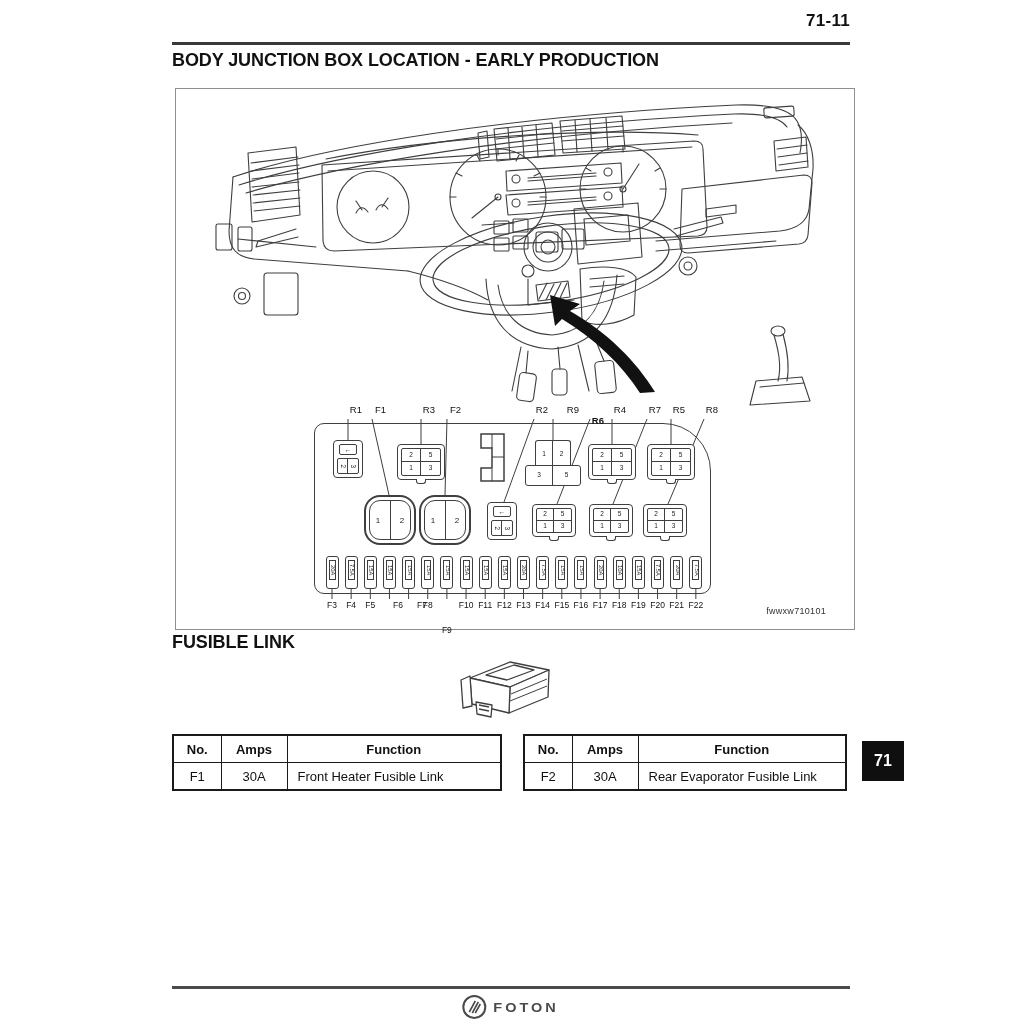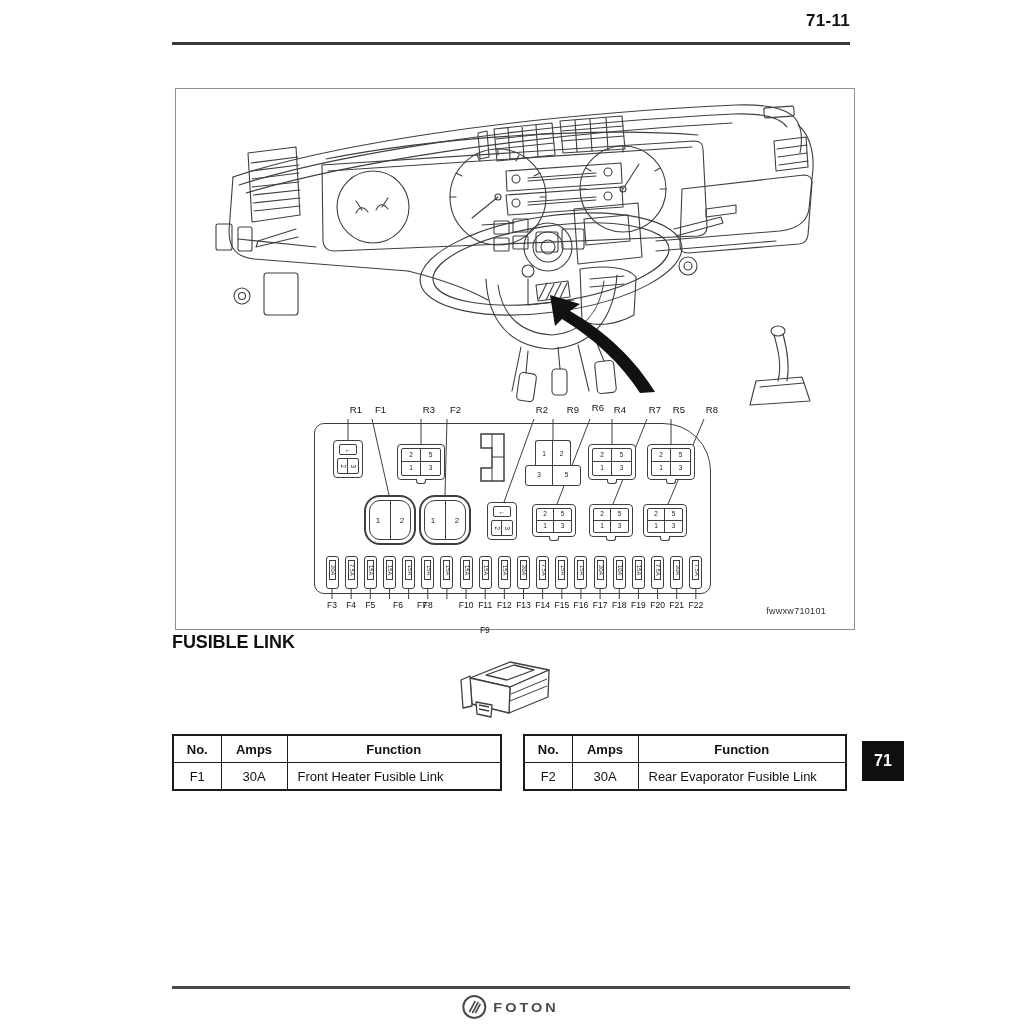--- a/index.html
+++ b/index.html
@@ -74,20 +74,21 @@
   .brand-word{font-size:14.5px;font-weight:800;letter-spacing:3px;color:#4a4a4a;transform:scaleY(.92);}
 </style>
 </head>
 <body>
 
 <div class="page">
 
   <div class="page-num">71-11</div>
   <div class="hdr-rule"></div>
 
+  <div class="h1">BODY JUNCTION BOX LOCATION - EARLY PRODUCTION</div>
 
   <div class="figure" id="figure">
     <svg class="art" id="fig-svg" width="678" height="540" viewBox="0 0 678 540">
       <g fill="none" stroke="#3f3f3f" stroke-width="1.1" stroke-linecap="round" stroke-linejoin="round">
 
         <path d="M 57 88 C 150 57 330 27 560 16 C 592 15 614 20 621 32 C 627 42 626 54 624 64"></path>
         <path d="M 63 96 C 158 66 335 36 558 25 C 586 24 604 28 611 38"></path>
         <path d="M 70 104 C 168 75 340 46 556 34"></path>
 
         <path d="M 57 88 L 53 142 C 53 160 61 168 78 170 L 232 182"></path>
@@ -273,21 +274,21 @@
         </g>
     </svg>
     <div class="fusebox-outline"></div>
     <div class="fig-caption">fwwxw710101</div>
   <div class="fb-label" style="left: 158px; top: 315px;">R1</div>
       <div class="fb-label" style="left: 182px; top: 315px;">F1</div>
       <div class="fb-label" style="left: 231px; top: 315px;">R3</div>
       <div class="fb-label" style="left: 257px; top: 315px;">F2</div>
       <div class="fb-label" style="left: 344px; top: 315px;">R2</div>
       <div class="fb-label" style="left: 363px; top: 315px; margin-left: 12px;">R9</div>
-      <div class="fb-label" style="left: 400px; top: 313px;">R6</div>
+      <div class="fb-label" style="left: 400px; top: 326px; font-weight: bold;">R6</div>
       <div class="fb-label" style="left: 422px; top: 315px;">R4</div>
       <div class="fb-label" style="left: 457px; top: 315px;">R7</div>
       <div class="fb-label" style="left: 481px; top: 315px;">R5</div>
       <div class="fb-label" style="left: 514px; top: 315px;">R8</div>
       <div class="relay" style="left: 221px; top: 355px; width: 48px; height: 36px;">
         <div class="relay-grid">
           <span class="pin">2</span>
           <span class="pin">5</span>
           <span class="pin">1</span>
           <span class="pin">3</span>
@@ -411,21 +412,21 @@
         <div class="fuse-slot">
           <span class="fuse-amps">15A</span>
         </div>
       </div>
       <div class="fuse-no" style="left: 238.75px; top: 511px;">F8</div>
       <div class="fuse" style="left: 264.4px; top: 467px;">
         <div class="fuse-slot">
           <span class="fuse-amps">15A</span>
         </div>
       </div>
-      <div class="fuse-no" style="left: 257.9px; top: 536px; margin-left: 38px;">F9</div>
+      <div class="fuse-no" style="left: 257.9px; top: 536px;">F9</div>
       <div class="fuse" style="left: 283.55px; top: 467px;">
         <div class="fuse-slot">
           <span class="fuse-amps">15A</span>
         </div>
       </div>
       <div class="fuse-no" style="left: 277.05px; top: 511px;">F10</div>
       <div class="fuse" style="left: 302.7px; top: 467px;">
         <div class="fuse-slot">
           <span class="fuse-amps">15A</span>
         </div>

